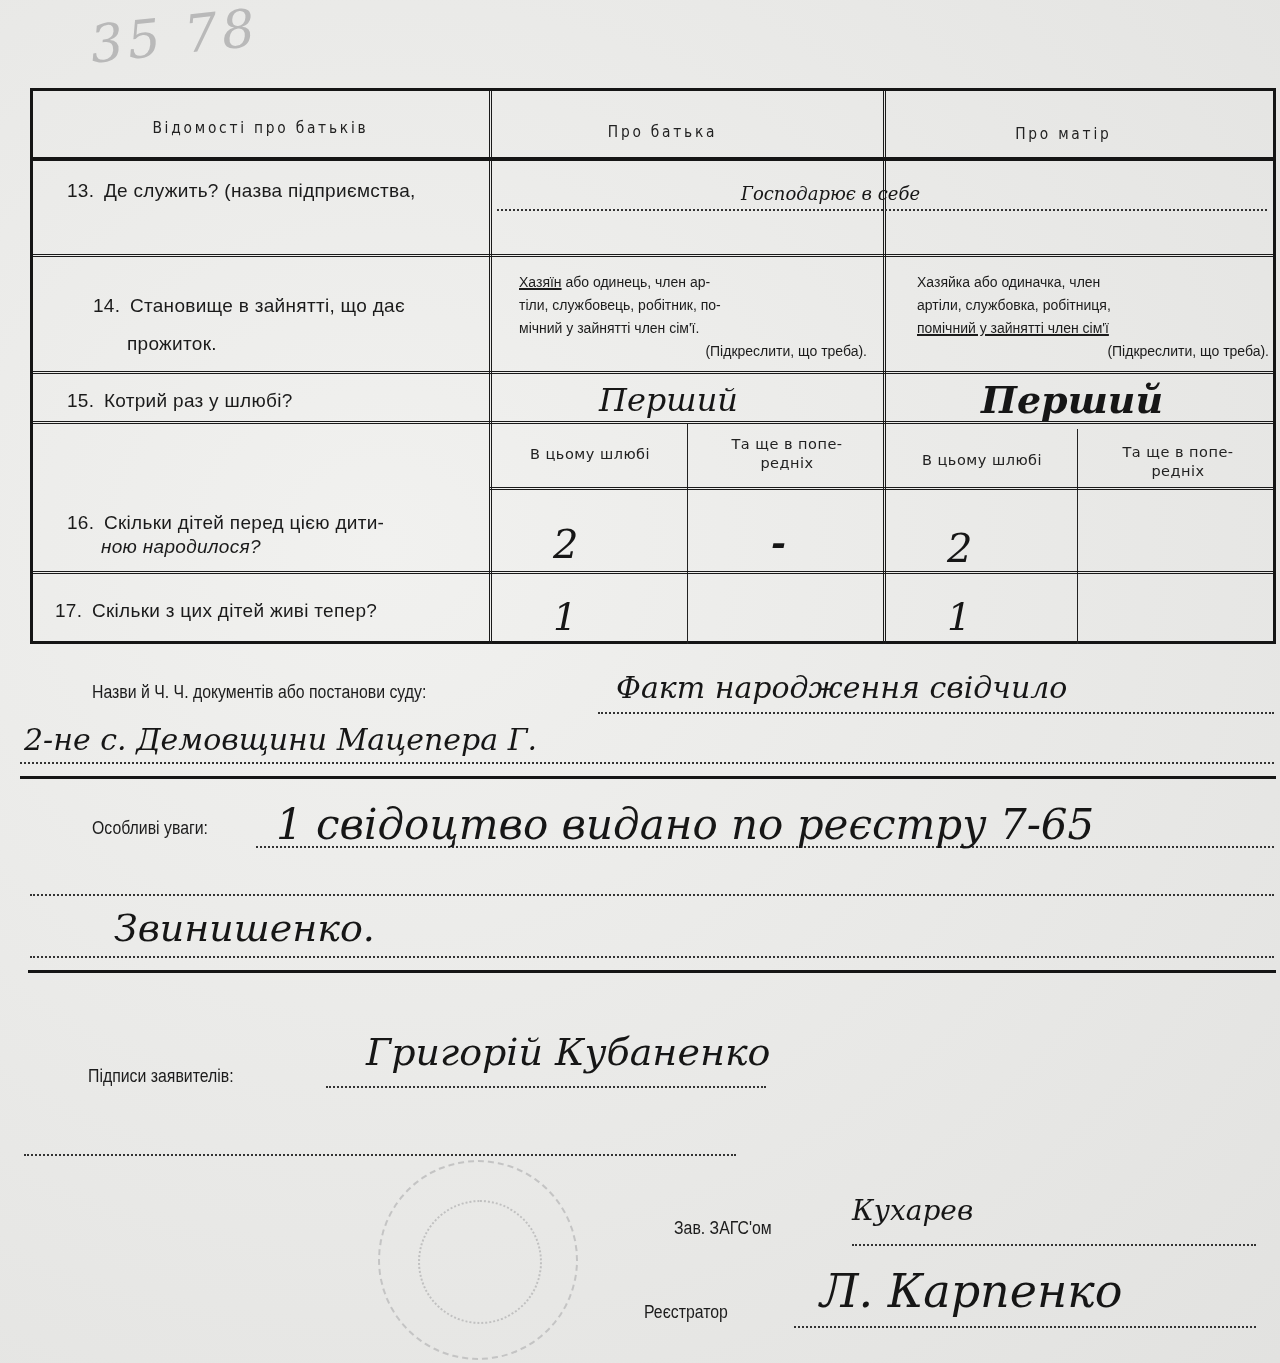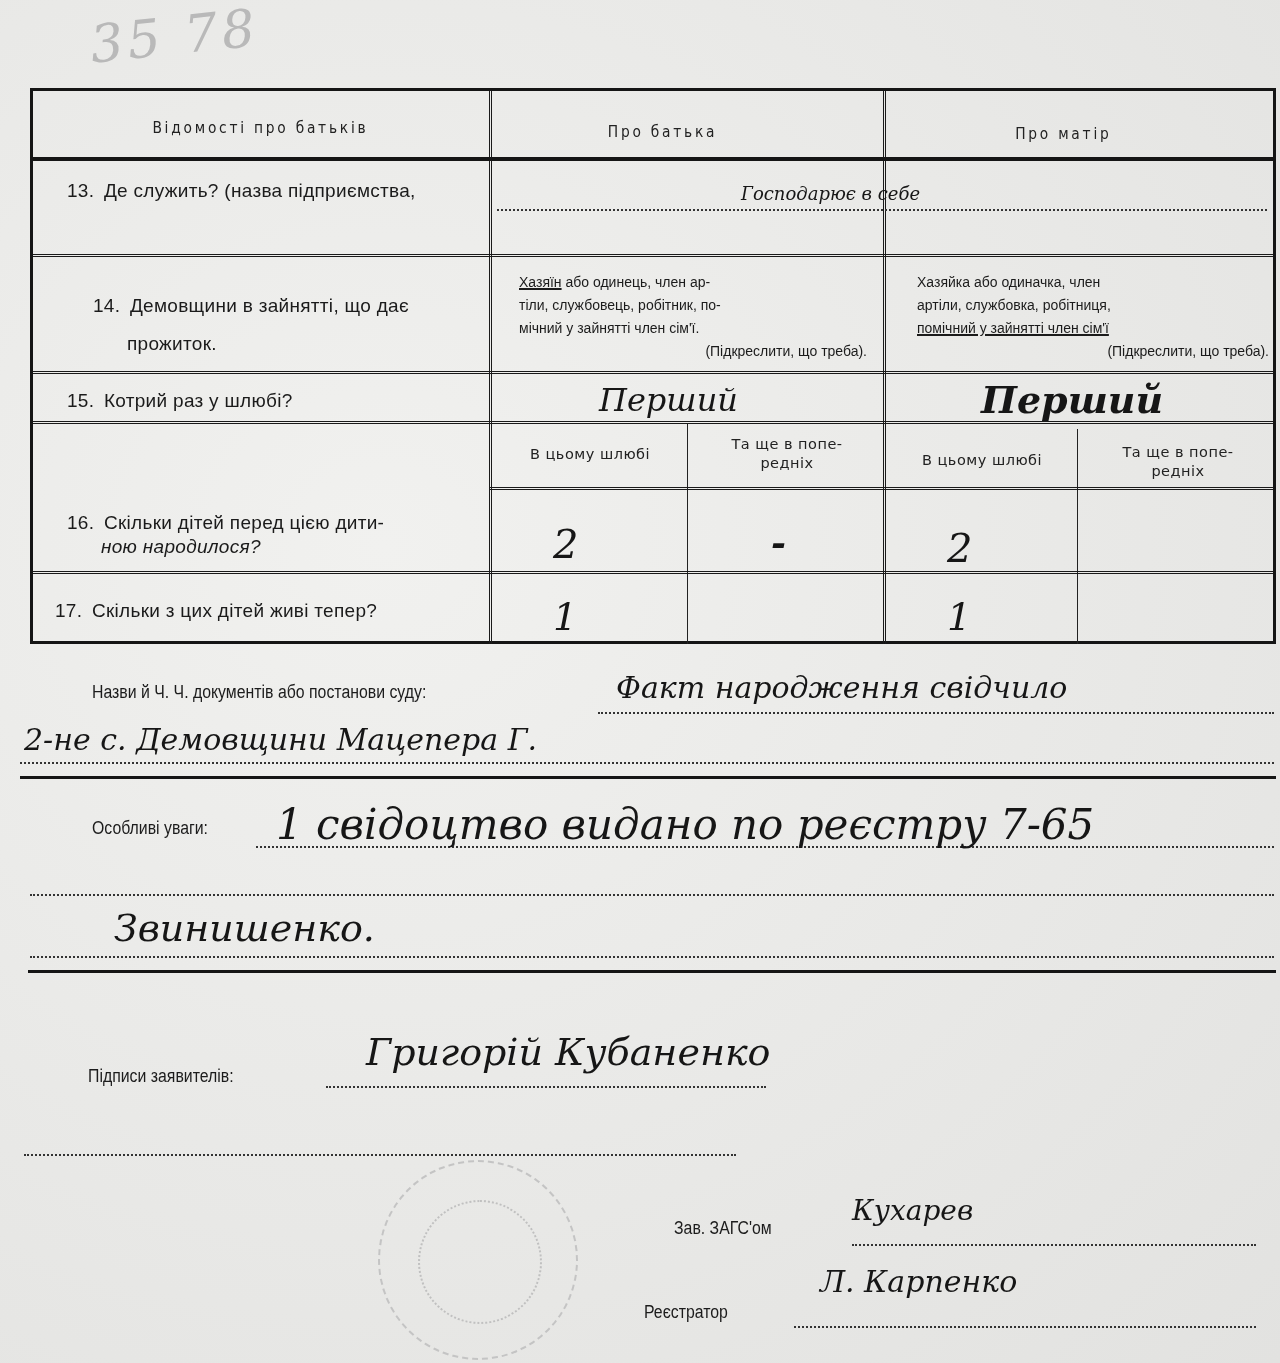--- a/index.html
+++ b/index.html
@@ -98,21 +98,21 @@
     <div class="hdr" style="left:978px; top:34px;">Про матір</div>
 
     <div class="q" style="left:34px; top:88px;">
       <span class="num">13.</span>
       <span>Де служить? (назва  підприємства,</span><br>
     </div>
     <div class="hw" style="left:708px; top:92px; font-size:18px;">Господарює в себе</div>
 
     <div class="q" style="left:60px; top:196px; line-height:38px;">
       <span class="num">14.</span>
-      <span>Демовщини  в  зайнятті,  що  дає</span><br>
+      <span>Становище  в  зайнятті,  що  дає</span><br>
       <span style="padding-left:34px;">прожиток.</span>
     </div>
     <div class="opt" style="left:486px; top:180px; width:348px;">
       <span class="u">Хазяїн</span><span> або  одинець,  член  ар-</span><br>
       <span>тіли,  службовець,  робітник,  по-</span><br>
       <span>мічний  у  зайнятті  член  сім'ї.</span>
       <span class="center">(Підкреслити,  що  треба).</span>
     </div>
     <div class="opt" style="left:872px; top:180px; width:352px;margin-left:12px;">
       <span>Хазяйка  або  одиначка,  член</span><br>
@@ -180,15 +180,15 @@
   <div class="dots" style="left:24px; width:712px; top:1154px;"></div>
 
   <div class="stamp"></div>
 
   <div class="lbl" style="left:674px; top:1218px;">Зав. ЗАГС'ом</div>
   <div class="dots" style="left:852px; right:24px; top:1244px;"></div>
   <div class="hw" style="left:852px; top:1194px; font-size:28px;">Кухарев</div>
 
   <div class="lbl" style="left:644px; top:1302px;">Реєстратор</div>
   <div class="dots" style="left:794px; right:24px; top:1326px;"></div>
-  <div class="hw" style="left:820px; top:1264px; font-size:30px;">Л. Карпенко</div>
+  <div class="hw" style="left:820px; top:1264px; font-size:46px;">Л. Карпенко</div>
 
 </div>
 
 </body></html>

